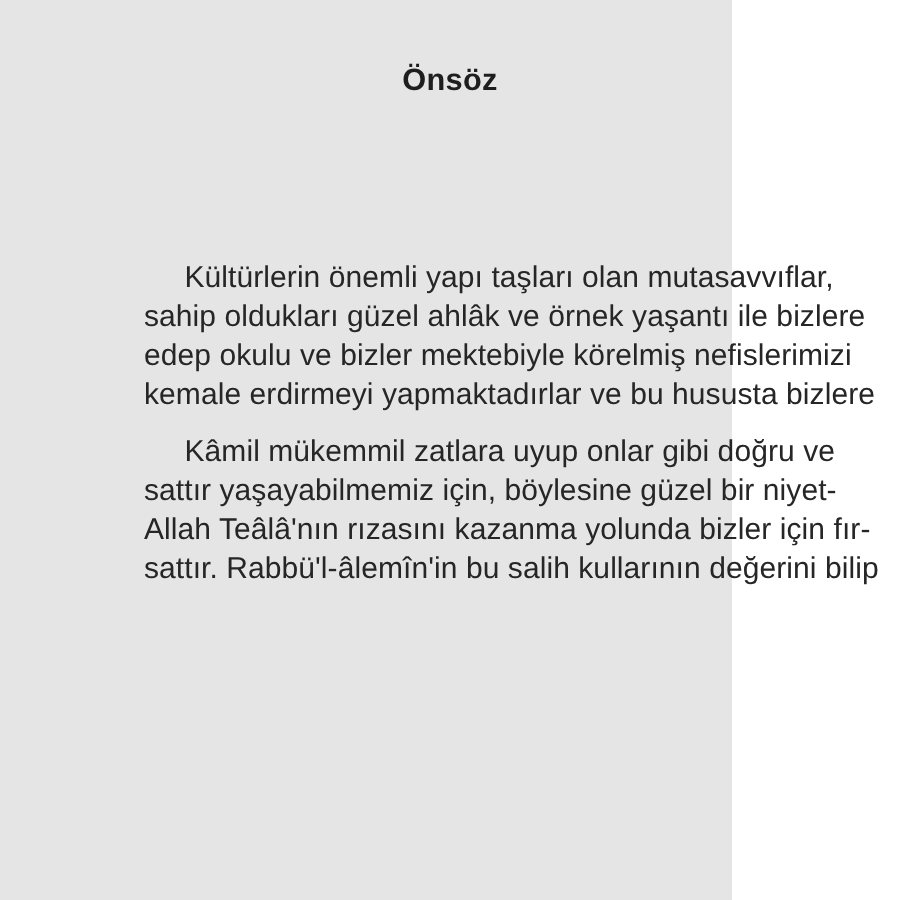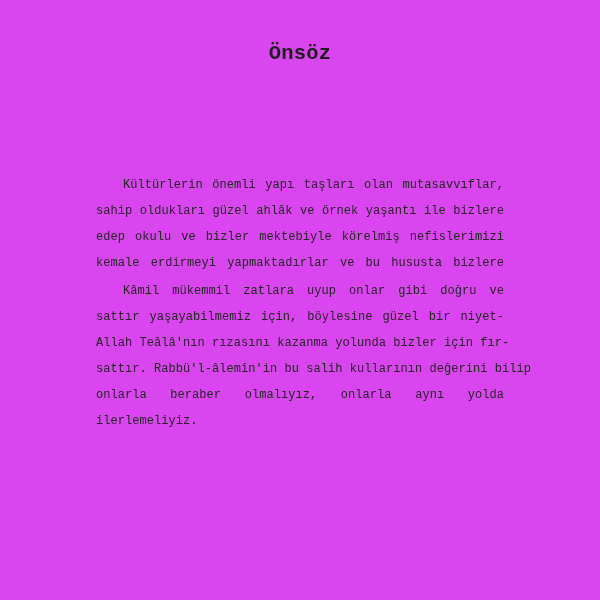--- a/index.html
+++ b/index.html
@@ -8,25 +8,24 @@
   }
   body {
     width: 600px;
     height: 600px;
     background: #ffffff;
     font-family: "Liberation Sans", sans-serif;
     overflow: hidden;
   }
   .page {
     position: relative;
-    width: 600px;
+    width: 488px;
     height: 600px;
-    background: #d946ef;
+    background: #e5e5e5;
     box-sizing: border-box;
-    font-family: Liberation Mono, monospace;
   }
   .page-title {
     position: absolute;
     top: 28px;
     left: 0;
     width: 600px;
     text-align: center;
     font-size: 20.5px;
     font-weight: bold;
     color: #1e1e1e;
@@ -34,28 +33,28 @@
   }
   .body-text {
     position: absolute;
     top: 172px;
     left: 96px;
     width: 408px;
   }
   .para {
     margin: 0;
     color: #262626;
-    font-size: 12px;
+    font-size: 20px;
     line-height: 26px;
     text-align: justify;
     text-justify: inter-word;
     letter-spacing: 0.05px;
   }
   .para + .para {
-    margin-top: 2px;
+    margin-top: 12px;
   }
   
   .line {
     display: block;
     text-align: justify;
     text-align-last: justify;
     white-space: nowrap;
   }
   .line.last {
     text-align-last: left;
@@ -79,18 +78,17 @@
       <span class="line">sahip oldukları güzel ahlâk ve örnek yaşantı ile bizlere</span>
       <span class="line">edep okulu ve bizler mektebiyle körelmiş nefislerimizi</span>
       <span class="line">kemale erdirmeyi yapmaktadırlar ve bu hususta bizlere</span>
     </p>
 
     <p class="para">
       <span class="line indent">Kâmil mükemmil zatlara uyup onlar gibi doğru ve</span>
       <span class="line">sattır yaşayabilmemiz için, böylesine güzel bir niyet-</span>
       <span class="line">Allah Teâlâ'nın rızasını kazanma yolunda bizler için fır-</span>
       <span class="line">sattır. Rabbü'l-âlemîn'in bu salih kullarının değerini bilip</span>
-      <span class="line last">onlarla beraber olmalıyız, onlarla aynı yolda ilerlemeliyiz.</span>
     </p>
 
 
   </div>
 </div>
 
 </body></html>

